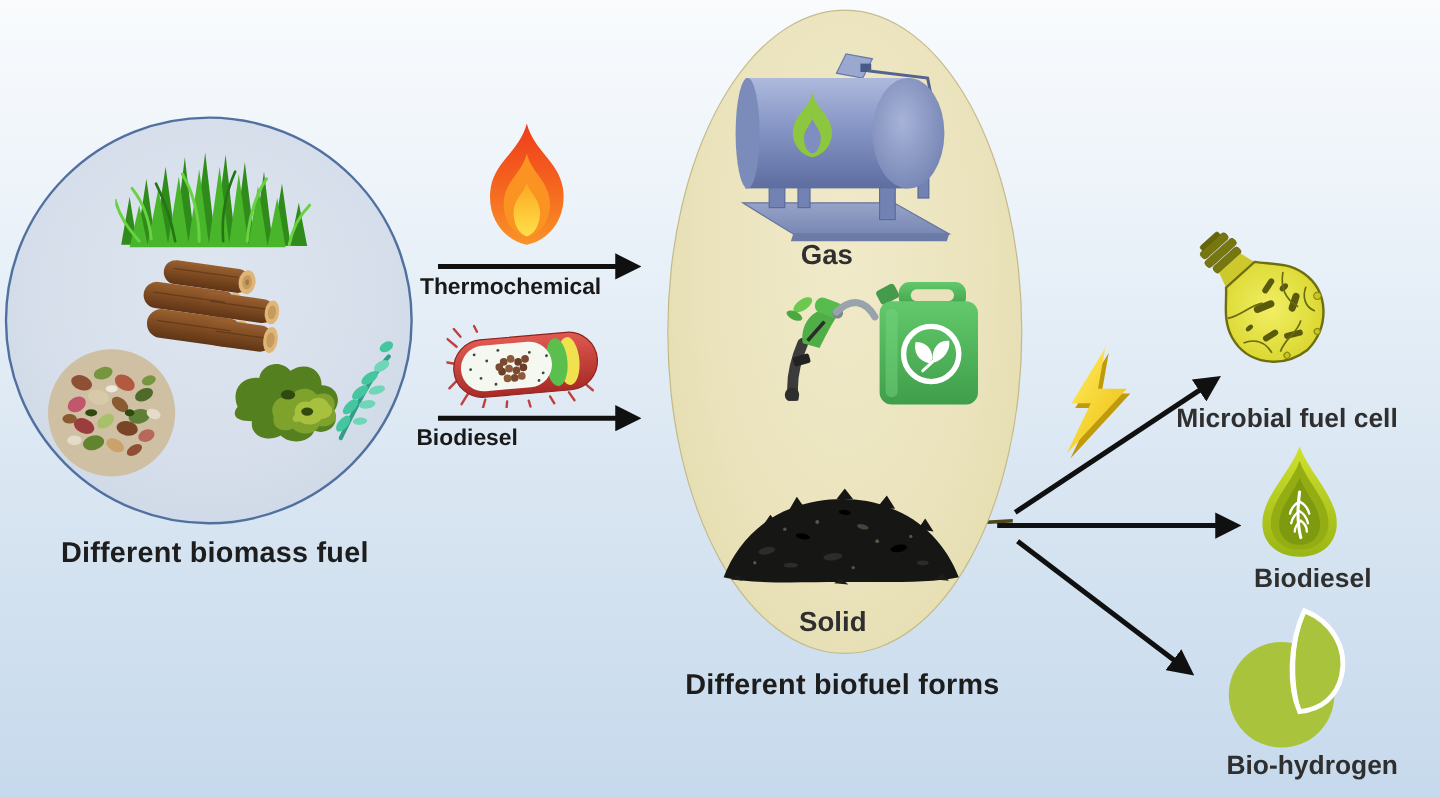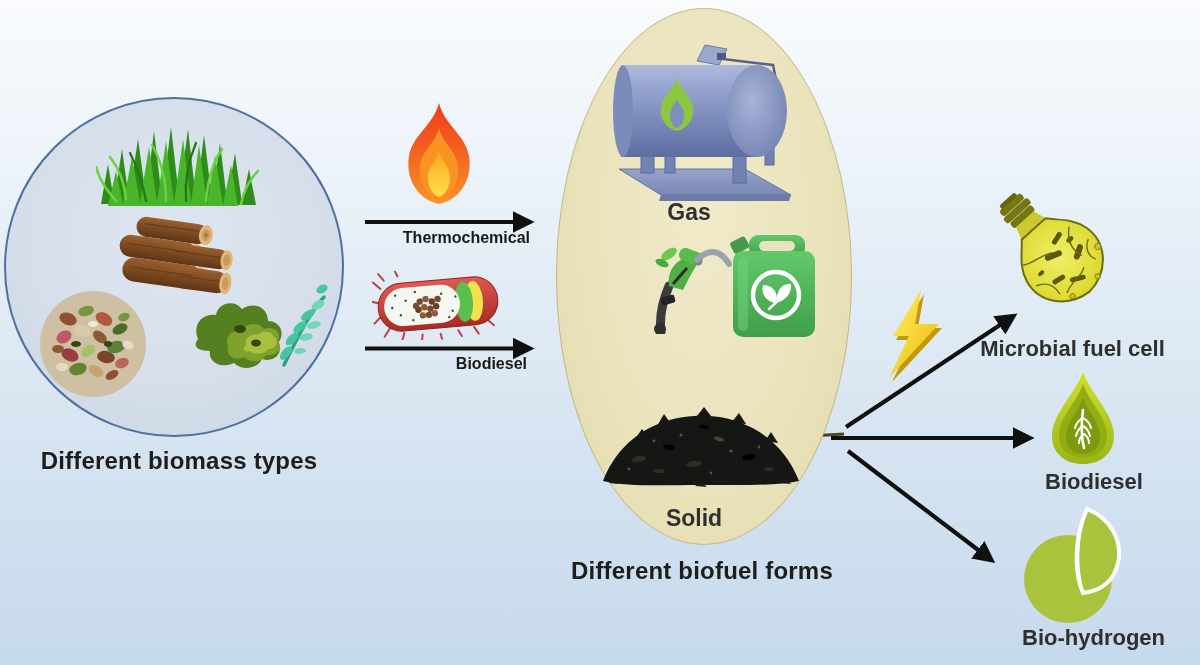--- a/index.html
+++ b/index.html
@@ -3,21 +3,21 @@
 <meta charset="utf-8">
 <style>
   html,body{margin:0;padding:0;}
   body{font-family:"Liberation Sans", sans-serif;}
   #stage{
     position:relative;width:1200px;height:665px;overflow:hidden;
     background:linear-gradient(180deg,#f9fbfd 0%,#eef4fa 22%,#dce8f3 55%,#c6d9ec 100%);
   }
   .abs{position:absolute;}
   .cap{font-weight:bold;color:#1d1d1d;font-size:24px;text-align:center;letter-spacing:.2px;}
-  .plabel{font-weight:bold;color:#191919;font-size:16px;text-align:right;}
+  .plabel{font-weight:bold;color:#191919;font-size:19px;text-align:left;}
   .lbl{color:#2f2f2f;font-size:23px;text-align:center;font-weight:700;}
   #biomass-circle{
     left:4px;top:97px;width:340px;height:340px;border-radius:50%;
     background:radial-gradient(circle at 50% 42%,#dee6f0 0%,#d5deea 58%,#c9d5e5 100%);
     border:2px solid #50709f;box-sizing:border-box;
   }
   #biofuel-ellipse{
     left:556px;top:8px;width:296px;height:537px;border-radius:50%;
     background:radial-gradient(ellipse at 50% 38%,#f0eaca 0%,#eae3bc 55%,#e2daa9 100%);
     border:1px solid rgba(150,140,80,.45);box-sizing:border-box;
@@ -145,21 +145,21 @@
         <ellipse cx="126" cy="56" rx="7" ry="3.5" transform="rotate(-15 126 56)" fill="#6fd6b8"></ellipse>
         <ellipse cx="104" cy="70" rx="8" ry="4" transform="rotate(-45 104 70)" fill="#46c6a0"></ellipse>
         <ellipse cx="118" cy="68" rx="7" ry="3.5" transform="rotate(-10 118 68)" fill="#6fd6b8"></ellipse>
         <ellipse cx="98" cy="84" rx="8" ry="4" transform="rotate(-50 98 84)" fill="#46c6a0"></ellipse>
         <ellipse cx="112" cy="82" rx="6" ry="3" transform="rotate(-5 112 82)" fill="#6fd6b8"></ellipse>
         <ellipse cx="134" cy="20" rx="6" ry="4" transform="rotate(-30 134 20)" fill="#46c6a0"></ellipse>
       </g>
     </svg>
   </div>
 
-  <div class="abs cap" style="left:24px;top:447px;width:310px">Different biomass types</div>
+  <div class="abs cap" style="left:24px;top:447px;width:310px">Different biomass fuel</div>
 
   <svg class="abs" style="left:395px;top:100px" width="88" height="115" viewBox="0 0 88 115">
     <defs>
       <linearGradient id="fireOuter" x1="0" y1="0" x2="0" y2="1">
         <stop offset="0" stop-color="#ef3c1c"></stop>
           <stop offset=".5" stop-color="#f4641f"></stop>
           <stop offset="1" stop-color="#f99427"></stop>
       </linearGradient>
       <linearGradient id="fireInner" x1="0" y1="0" x2="0" y2="1">
         <stop offset="0" stop-color="#fba821"></stop>

